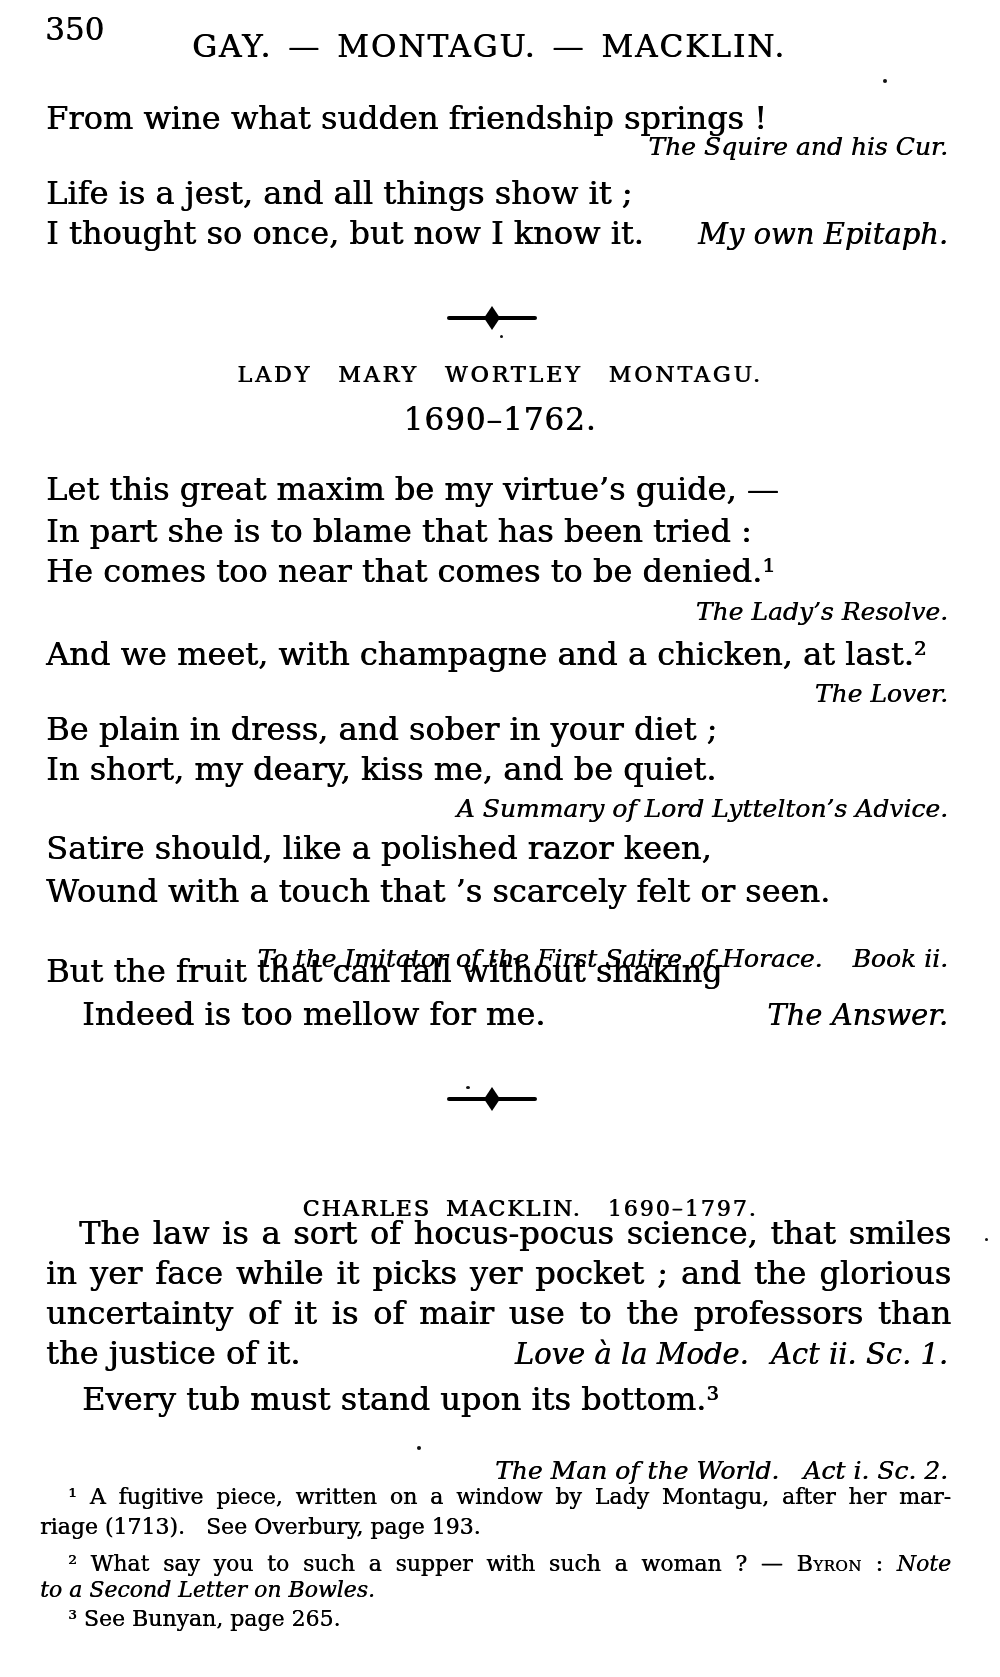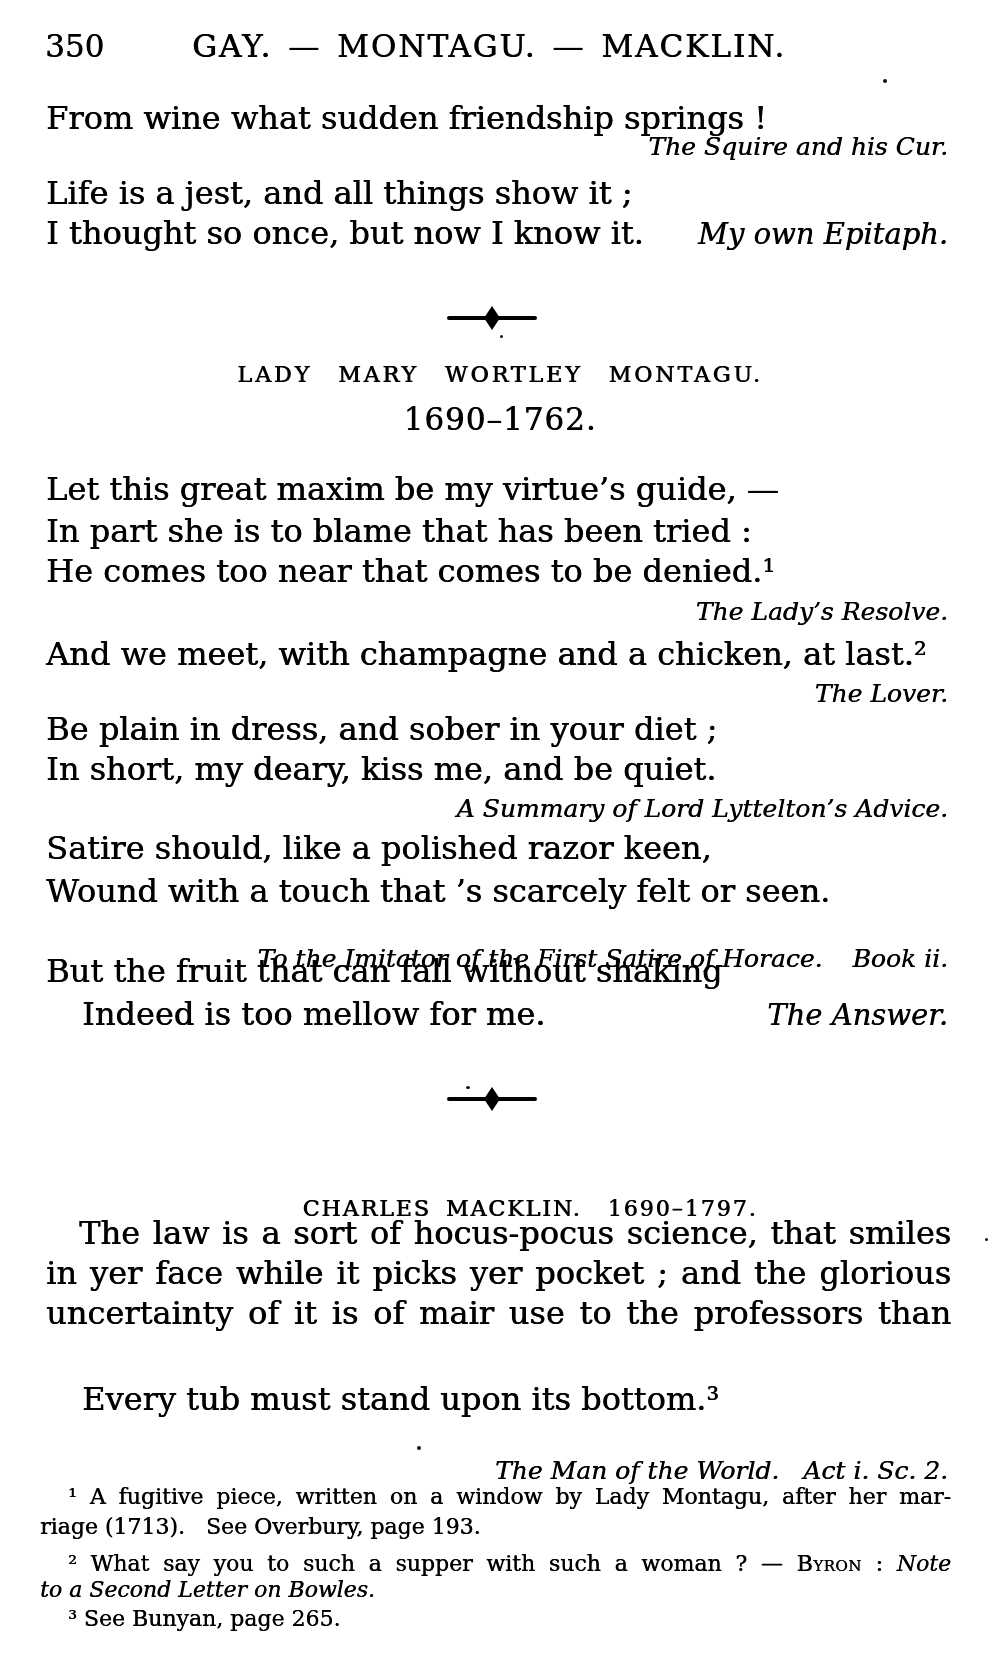--- a/index.html
+++ b/index.html
@@ -12,21 +12,21 @@
     width: 1000px;
     height: 1677px;
     background: #ffffff;
     color: #000000;
     font-family: "DejaVu Serif", "Liberation Serif", serif;
     overflow: hidden;
   }
   
   .page-num {
     position: absolute;
-    top: 27px;
+    top: 10px;
     left: 45px;
     font-size: 31px;
     line-height: 38px;
     text-shadow: 0.6px 0 0 currentColor;
     white-space: pre;
   }
   .run-title {
     position: absolute;
     top: 27px;
     left: 0;
@@ -218,20 +218,24 @@
     <span class="d-diamond"></span>
   </div>
 
   <div class="heading" style="top:1146px; letter-spacing:2px; word-spacing:6px;">
     <span>CHARLES MACKLIN.</span><span class="dates-inline">1690–1797.</span>
   </div>
 
   <div class="prose indent" style="top:1213px">The law is a sort of hocus-pocus science, that smiles</div>
   <div class="prose" style="top:1253px">in yer face while it picks yer pocket ; and the glorious</div>
   <div class="prose" style="top:1293px">uncertainty of it is of mair use to the professors than</div>
+  <div class="row" style="top:1333px">
+    <span class="vtext">the justice of it.</span>
+    <span class="atext"><span>Love à la Mode.</span><span class="part2">Act ii. Sc. 1.</span></span>
+  </div>
 
   <div class="vline" style="top:1379px; left:82px;">Every tub must stand upon its bottom.³</div>
   <div class="attr" style="top:1426px">
     <span>The Man of the World.</span><span class="part2-sm">Act i. Sc. 2.</span>
   </div>
 
   <div class="fnline marker just" style="top:1482px">¹ A fugitive piece, written on a window by Lady Montagu, after her mar-</div>
   <div class="fnline pre" style="top:1512px">riage (1713).   See Overbury, page 193.</div>
 
   <div class="fnline marker just" style="top:1549px">

